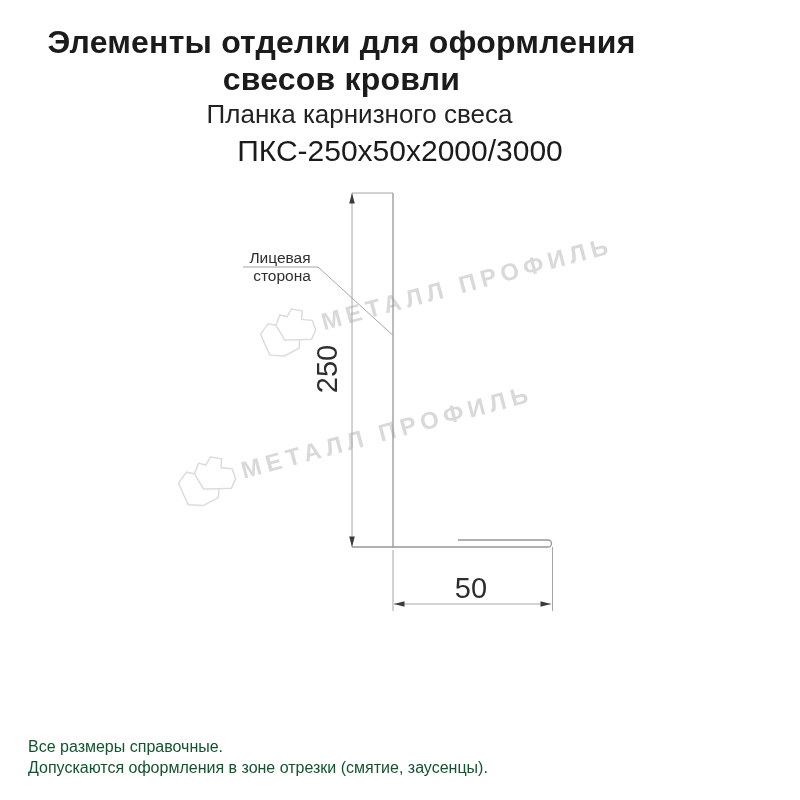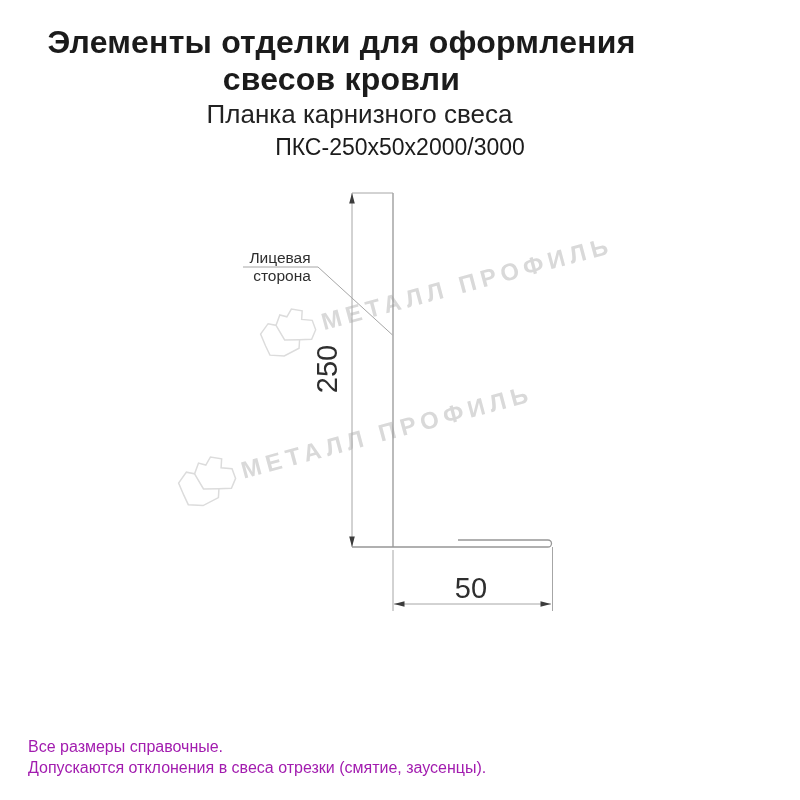--- a/index.html
+++ b/index.html
@@ -14,21 +14,21 @@
     position:absolute; top:24px; left:0; width:683px; margin:0;
     text-align:center; font-size:32px; font-weight:700; color:#1b1b1b;
     z-index:3; letter-spacing:0.2px;
   }
   .subtitle {
     position:absolute; top:99px; left:0; width:719px;
     text-align:center; font-size:26px; font-weight:400; color:#222222; z-index:3;
   }
   .model {
     position:absolute; top:134px; left:0; width:800px;
-    text-align:center; font-size:23px; font-weight:400; color:#1b1b1b; z-index:3;
+    text-align:center; font-size:30px; font-weight:400; color:#1b1b1b; z-index:3;
   }
 
   
   .wm {
     position:absolute; display:flex; align-items:center; gap:6px;
     transform:rotate(-15deg); transform-origin:0 50%; z-index:1;
     pointer-events:none;
   }
   .wm1 { left:260px; top:314px; }
   .wm2 { left:178px; top:462px; }
@@ -48,21 +48,21 @@
     font-family:"Liberation Sans", sans-serif;
   }
   text.lbl {
     font-size:15.5px; fill:#2e2e2e; text-anchor:middle;
     font-family:"Liberation Sans", sans-serif;
   }
 
   
   .footer {
     position:absolute; left:28px; top:736px; z-index:3;
-    font-size:16px; line-height:21px; color:#a21caf;
+    font-size:16px; line-height:21px; color:#14532d;
   }
 </style>
 </head>
 <body>
 
 <div class="stage">
 
   <div class="wm wm1">
     <svg class="wm-logo" width="58" height="50" viewBox="0 0 64 54" aria-hidden="true">
       <path d="M 4,36 L 2,22 L 13,13 L 21,17 L 28,7 L 35,11 L 42,4 L 53,9 L 50,18 L 61,22 L 62,33 L 55,42 L 42,39 L 39,48 L 21,52 L 6,47 Z"></path>
@@ -110,16 +110,16 @@
 
     <g>
       <path class="thin" d="M 243,267 L 318,267 L 392.5,335"></path>
       <text class="lbl" x="280" y="263">Лицевая</text>
       <text class="lbl" x="282" y="281">сторона</text>
     </g>
   </svg>
 
   <div class="footer">
     <div>Все размеры справочные.</div>
-    <div>Допускаются отклонения в свеса отрезки (смятие, заусенцы).</div>
+    <div>Допускаются оформления в зоне отрезки (смятие, заусенцы).</div>
   </div>
 
 </div>
 
 </body></html>

